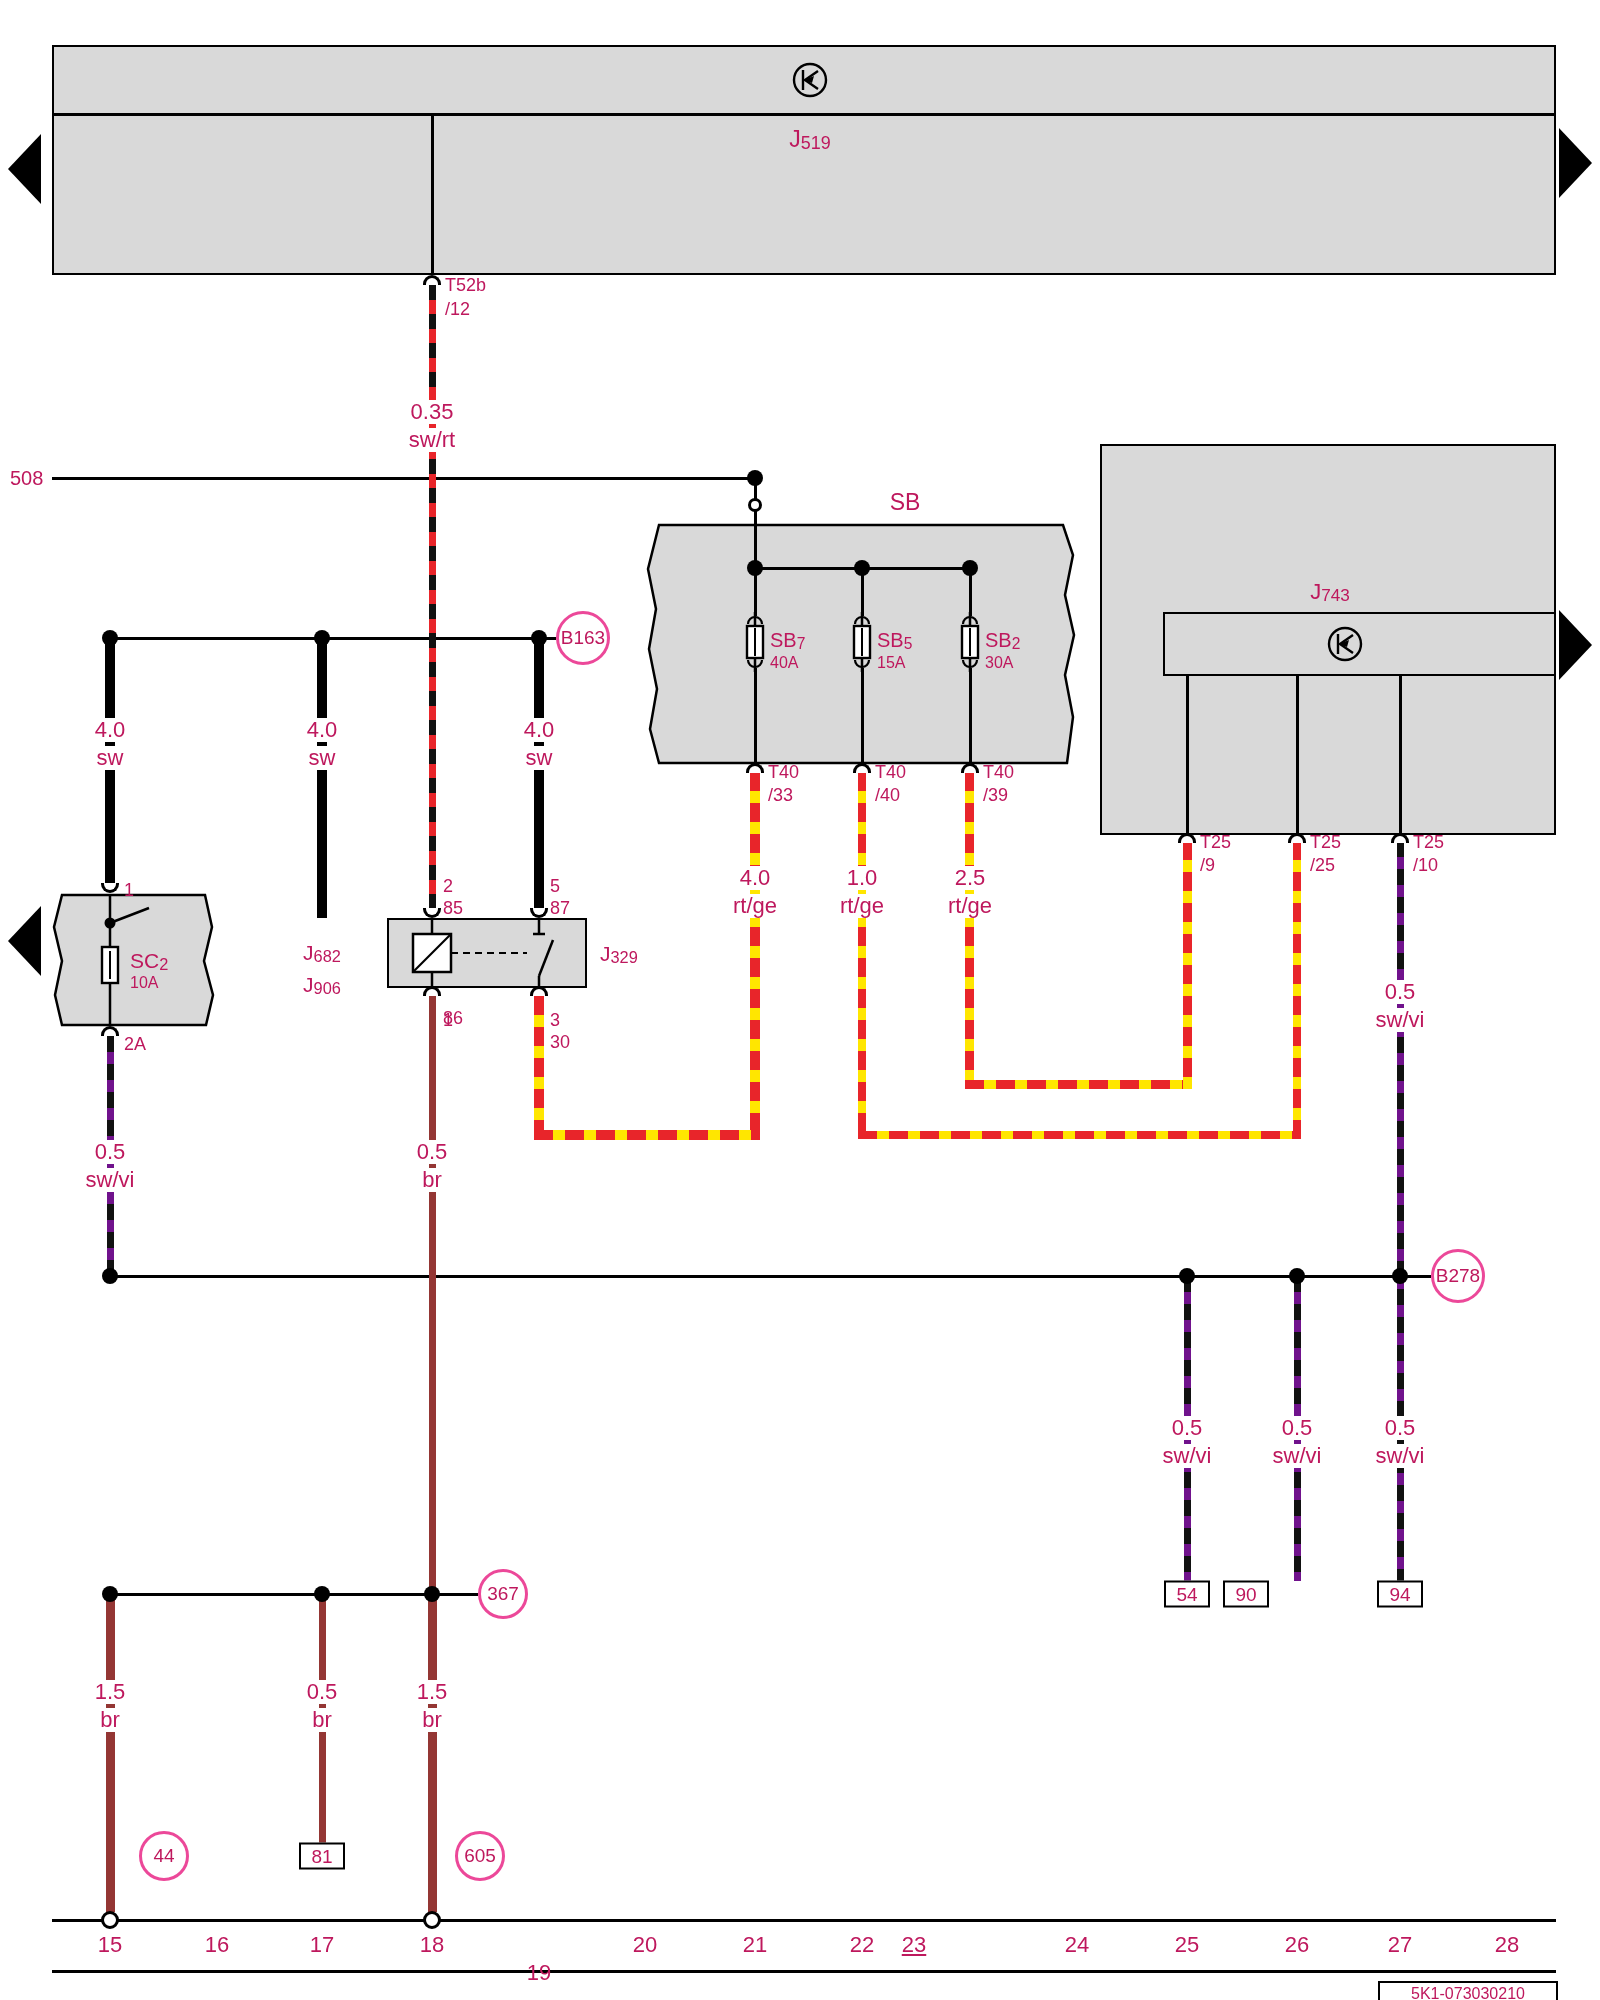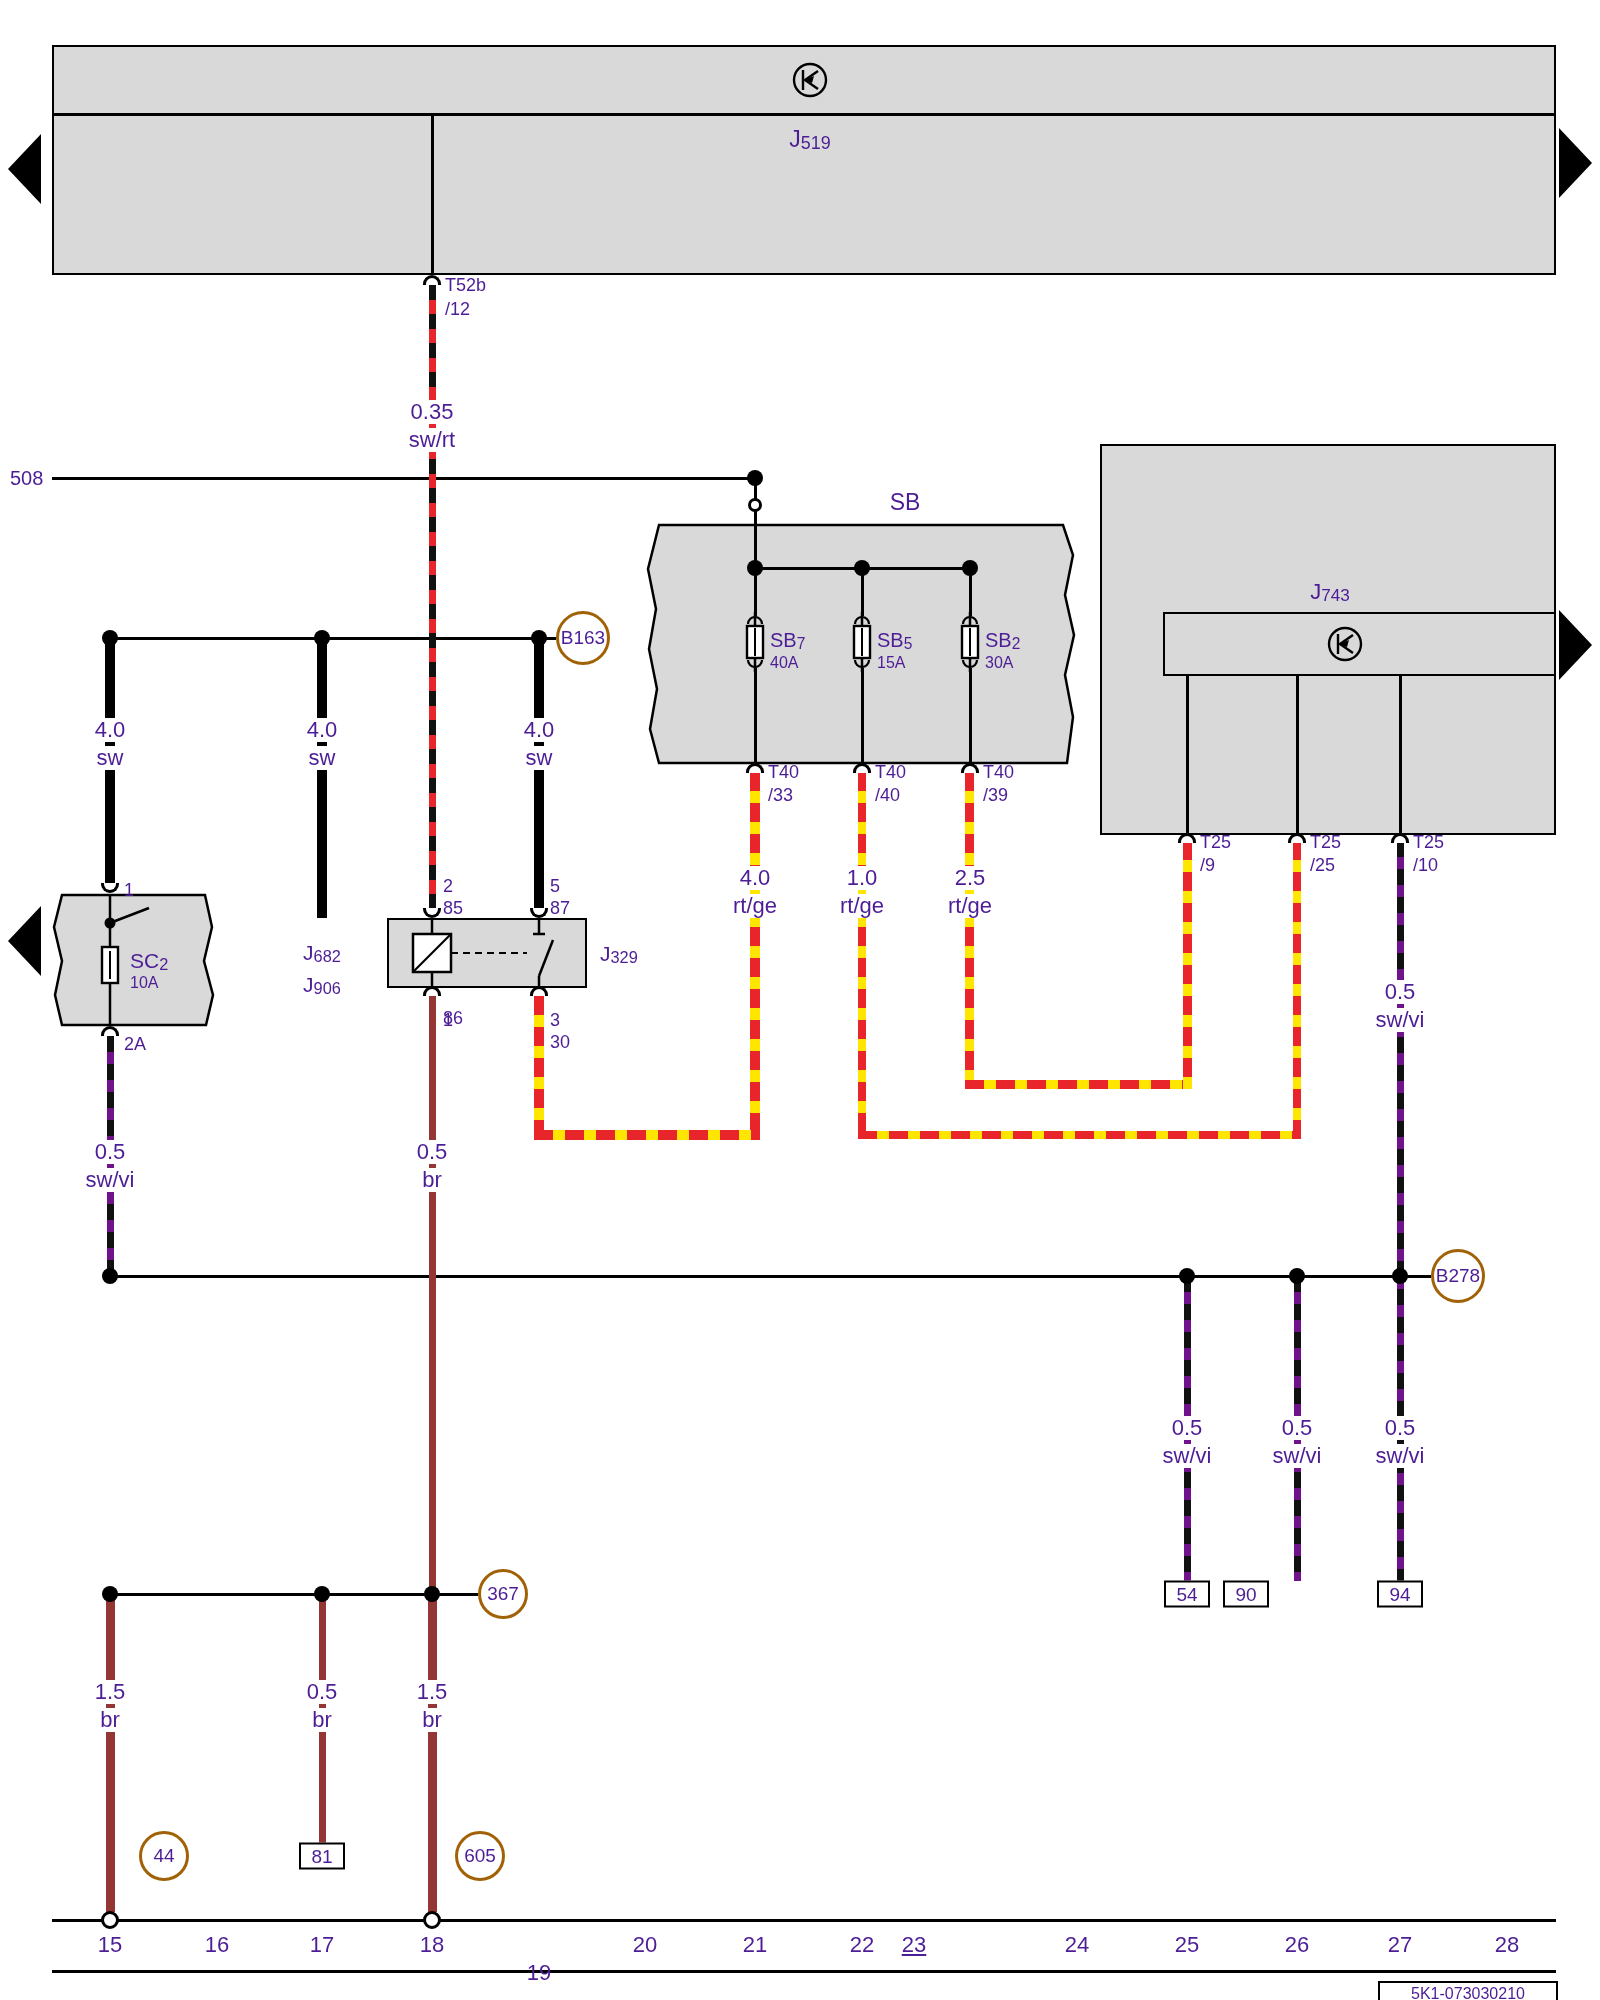--- a/index.html
+++ b/index.html
@@ -1,37 +1,37 @@
 <!DOCTYPE html>
 <html><head>
 <meta charset="utf-8">
 <style>
   html,body{margin:0;padding:0;background:#fff;}
   .page{position:relative;width:1600px;height:2000px;background:#fff;overflow:hidden;
-        font-family:"Liberation Sans",sans-serif;color:#4c1d95;}
+        font-family:"Liberation Sans",sans-serif;color:#be185d;}
   .gbox{position:absolute;background:#d9d9d9;border:2.5px solid #000;box-sizing:border-box;}
   .hl{position:absolute;background:#000;height:3px;}
   .vl{position:absolute;background:#000;width:3px;}
   .wire{position:absolute;}
   .sw{background:#000;}
   .br{background:#943634;}
   .swrt{background:repeating-linear-gradient(180deg,#111 0 15px,#e8252a 15px 29px);}
   .swvi{background:repeating-linear-gradient(180deg,#111 0 16px,#70128c 16px 28px);}
   .rtge{background:repeating-linear-gradient(180deg,#e8252a 0 19px,#ffe600 19px 31px);}
   .rtgeh{background:repeating-linear-gradient(90deg,#e8252a 0 19px,#ffe600 19px 31px);}
   .dot{position:absolute;width:16px;height:16px;background:#000;border-radius:50%;transform:translate(-50%,-50%);}
   .ocirc{position:absolute;width:14px;height:14px;background:#fff;border:3px solid #000;border-radius:50%;
          transform:translate(-50%,-50%);box-sizing:border-box;}
   .ognd{position:absolute;width:18px;height:18px;background:#fff;border:3px solid #000;border-radius:50%;
         transform:translate(-50%,-50%);box-sizing:border-box;}
   .cupA{position:absolute;width:18px;height:10px;background:#fff;border:3px solid #000;border-bottom:none;
         border-radius:10px 10px 0 0;box-sizing:border-box;transform:translate(-50%,0);}
   .cupB{position:absolute;width:18px;height:10px;background:#fff;border:3px solid #000;border-top:none;
         border-radius:0 0 10px 10px;box-sizing:border-box;transform:translate(-50%,0);}
-  .circ{position:absolute;width:54px;height:54px;border:3px solid #a16207;border-radius:50%;background:#fff;
+  .circ{position:absolute;width:54px;height:54px;border:3px solid #ec4899;border-radius:50%;background:#fff;
         display:flex;align-items:center;justify-content:center;font-size:19px;transform:translate(-50%,-50%);box-sizing:border-box;}
   .tbox{position:absolute;width:46px;height:27px;border:2.5px solid #000;background:#fff;display:flex;
         align-items:center;justify-content:center;font-size:19px;transform:translate(-50%,-50%);box-sizing:border-box;}
   .lbl{position:absolute;font-size:22px;white-space:nowrap;line-height:1;}
   .ctr{transform:translate(-50%,-50%);}
   .la{transform:translate(0,-50%);}
   .wbg{background:#fff;padding:1px 4px;}
   .sub{font-size:0.78em;position:relative;top:2px;}
   .small{font-size:18px;}
   .tiny{font-size:16px;}

